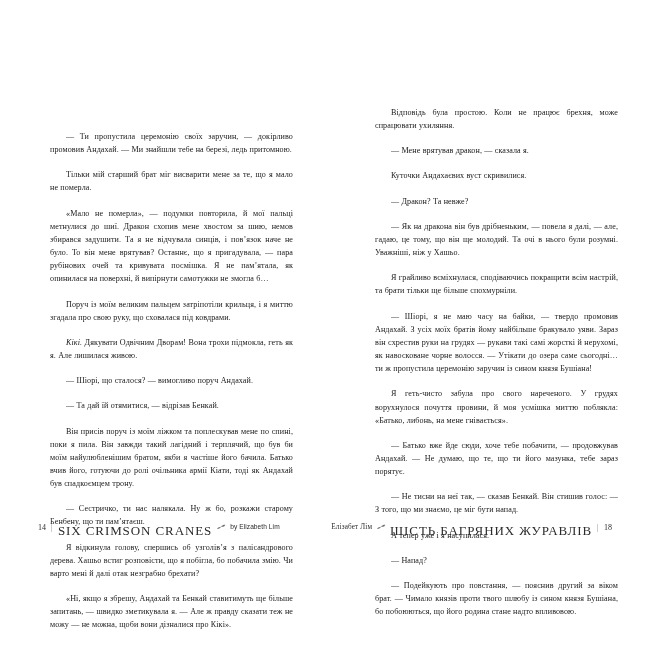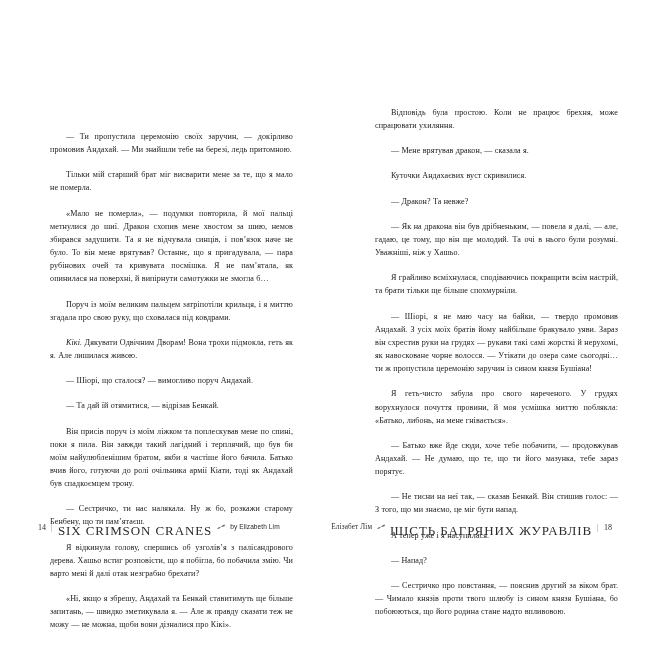--- a/index.html
+++ b/index.html
@@ -158,21 +158,21 @@
       <p class="para">Куточки Андахаєвих вуст скривилися.</p>
       <p class="para">— Дракон? Та невже?</p>
       <p class="para">— Як на дракона він був дрібненьким, — повела я далі, — але, гадаю, це тому, що він ще молодий. Та очі в нього були розумні. Уважніші, ніж у Хашьо.</p>
       <p class="para">Я грайливо всміхнулася, сподіваючись покращити всім настрій, та брати тільки ще більше спохмурніли.</p>
       <p class="para">— Шіорі, я не маю часу на байки, — твердо промовив Андахай. З усіх моїх братів йому найбільше бракувало уяви. Зараз він схрестив руки на грудях — рукави такі самі жорсткі й нерухомі, як навосковане чорне волосся. — Утікати до озера саме сьогодні… ти ж пропустила церемонію заручин із сином князя Бушіана!</p>
       <p class="para">Я геть-чисто забула про свого нареченого. У грудях ворухнулося почуття провини, й моя усмішка миттю побляклa: «Батько, либонь, на мене гнівається».</p>
       <p class="para">— Батько вже йде сюди, хоче тебе побачити, — продовжував Андахай. — Не думаю, що те, що ти його мазунка, тебе зараз порятує.</p>
       <p class="para">— Не тисни на неї так, — сказав Бенкай. Він стишив голос: — З того, що ми знаємо, це міг бути напад.</p>
       <p class="para">А тепер уже і я насупилася.</p>
       <p class="para">— Напад?</p>
-      <p class="para">— Сестричко про повстання, — пояснив другий за віком брат. — Чимало князів проти твого шлюбу із сином князя Бушіана, бо побоюються, що його родина стане надто впливовою.</p>
+      <p class="para">— Подейкують про повстання, — пояснив другий за віком брат. — Чимало князів проти твого шлюбу із сином князя Бушіана, бо побоюються, що його родина стане надто впливовою.</p>
     </div>
 
     <div class="footer footer-right">
       <span class="authorname">Елізабет Лім</span>
       <span class="ornament">
         <svg width="10" height="8" viewBox="0 0 10 8" aria-hidden="true">
           <path d="M1 6 C2.6 6.2 4 5.2 4.7 4 C3.3 3.6 1.8 4.2 1 6 Z" fill="#6f6f6f"></path>
           <path d="M5.2 3.6 C6.4 2.2 8 1.6 9.3 1.9 C8.4 3.6 6.8 4.3 5.2 3.6 Z" fill="#6f6f6f"></path>
           <path d="M4.6 4.1 L5.6 3.3" stroke="#6f6f6f" stroke-width="0.7"></path>
         </svg>

